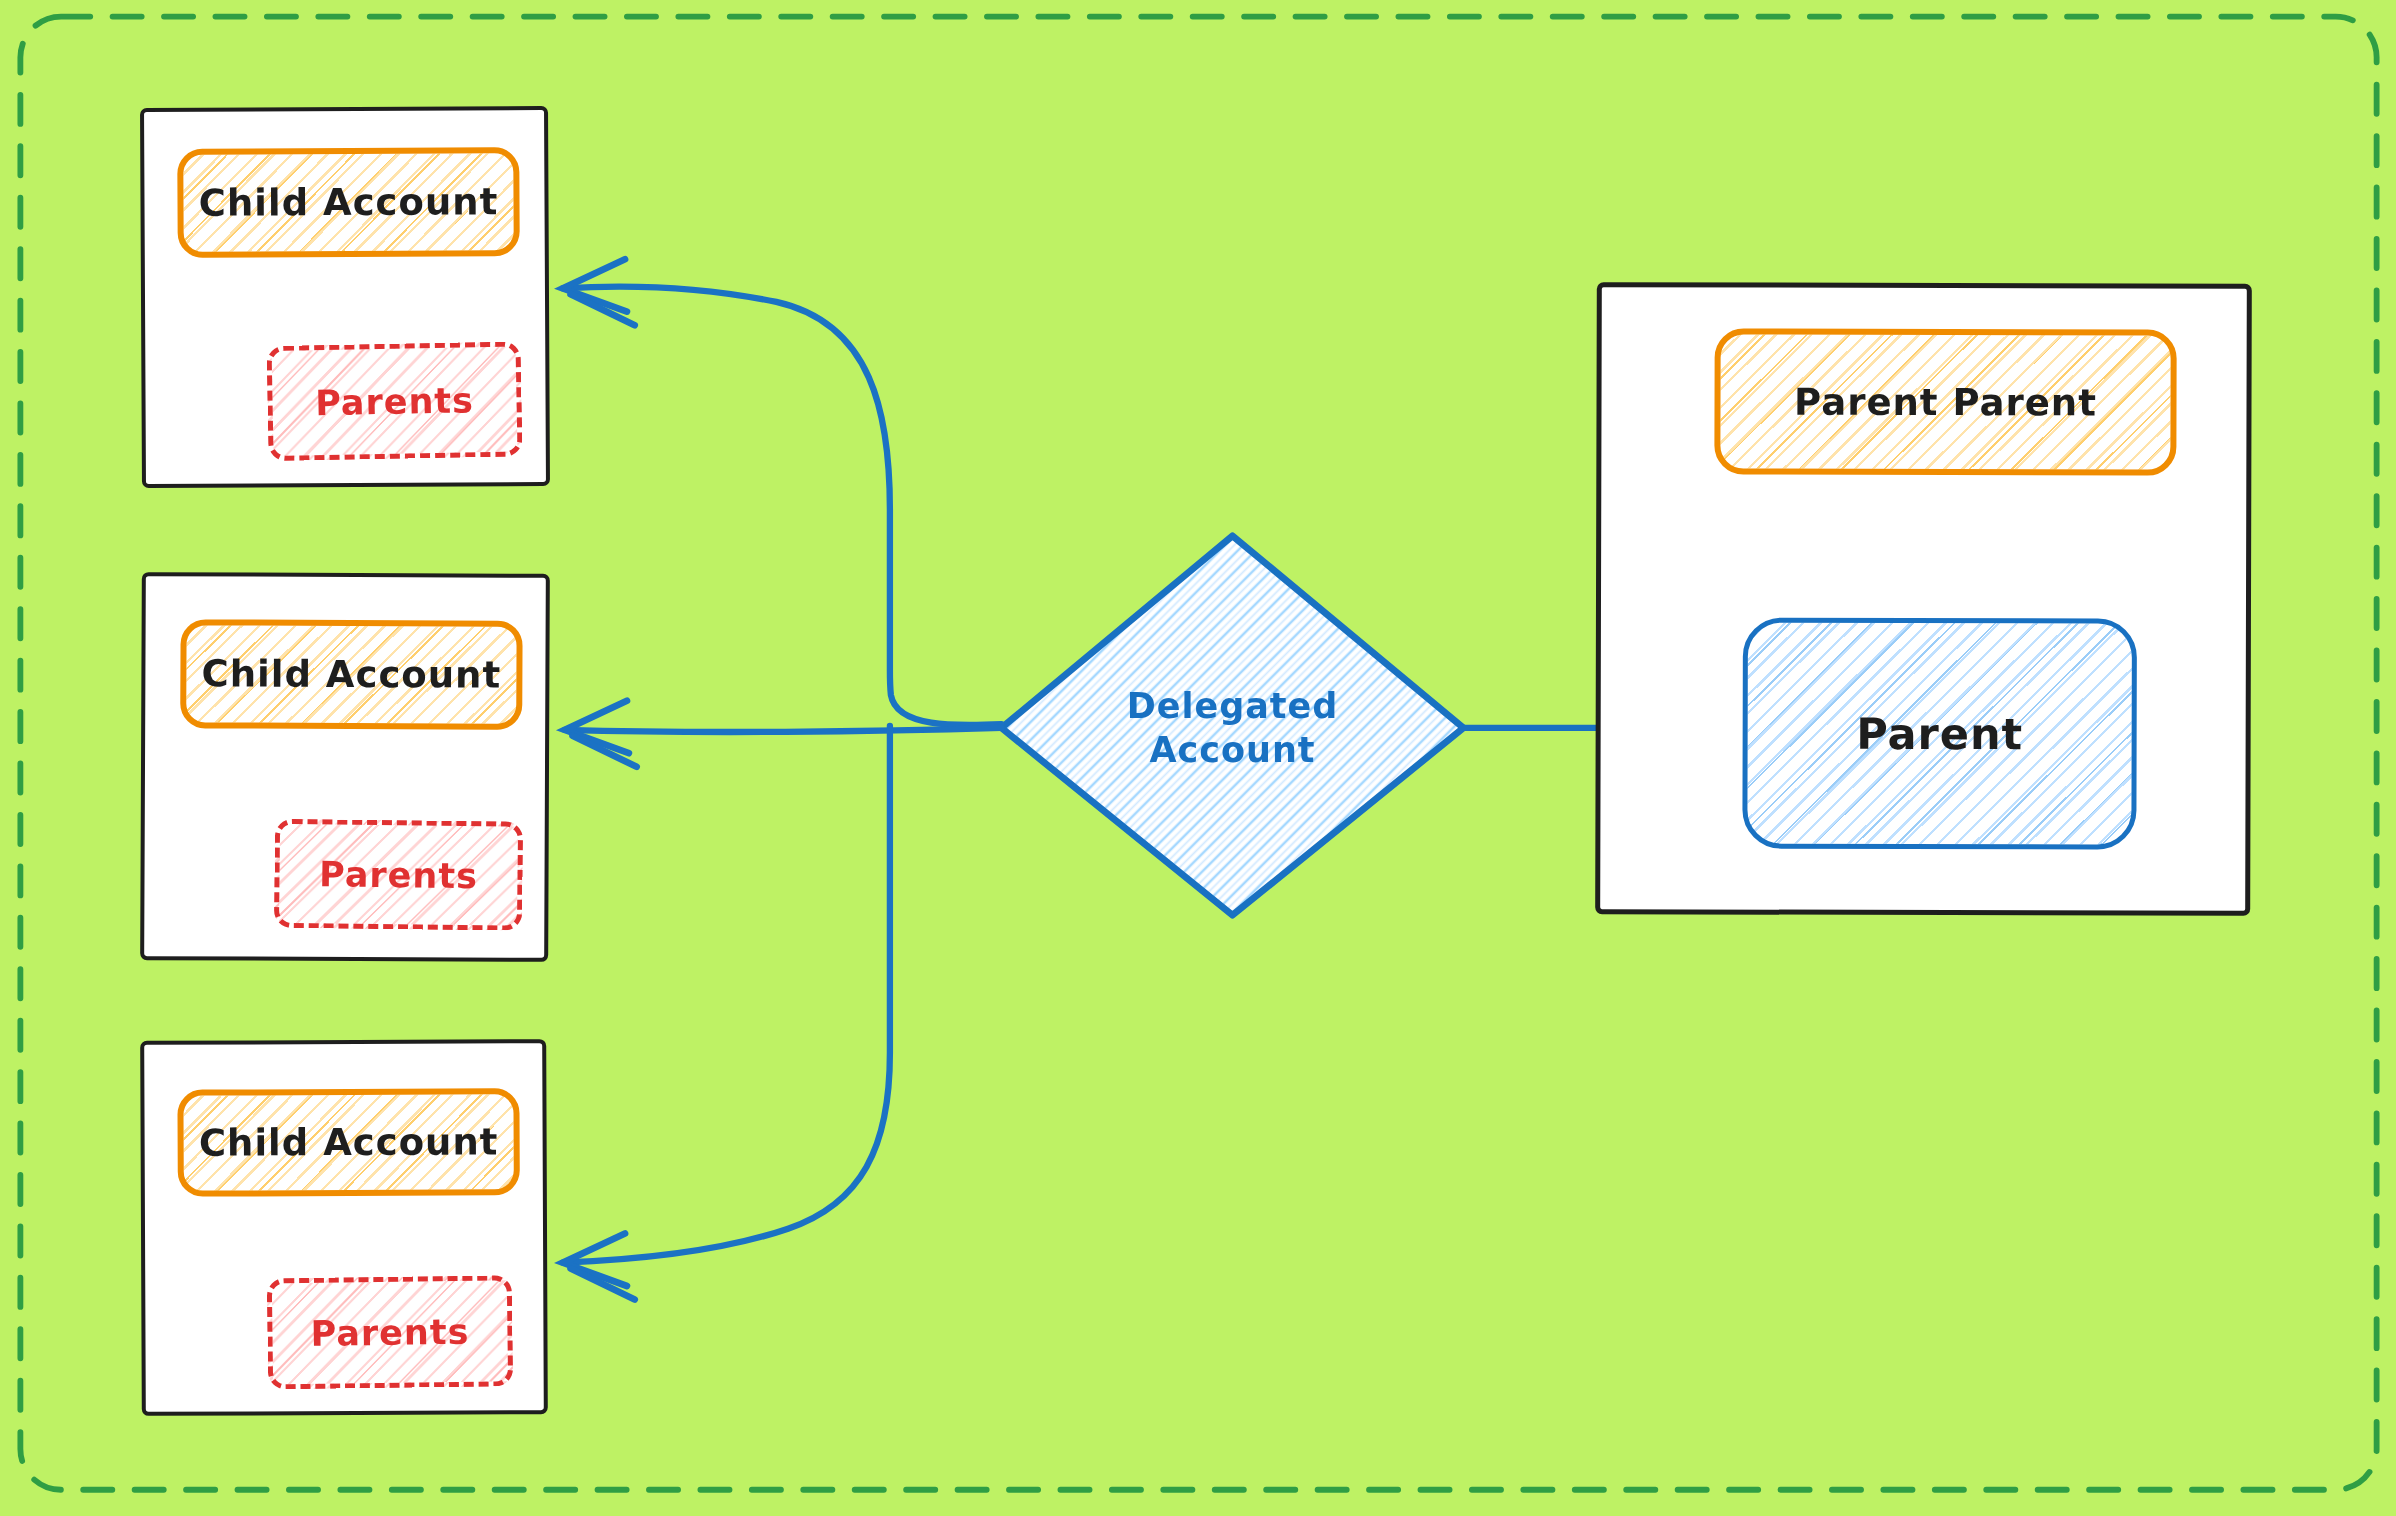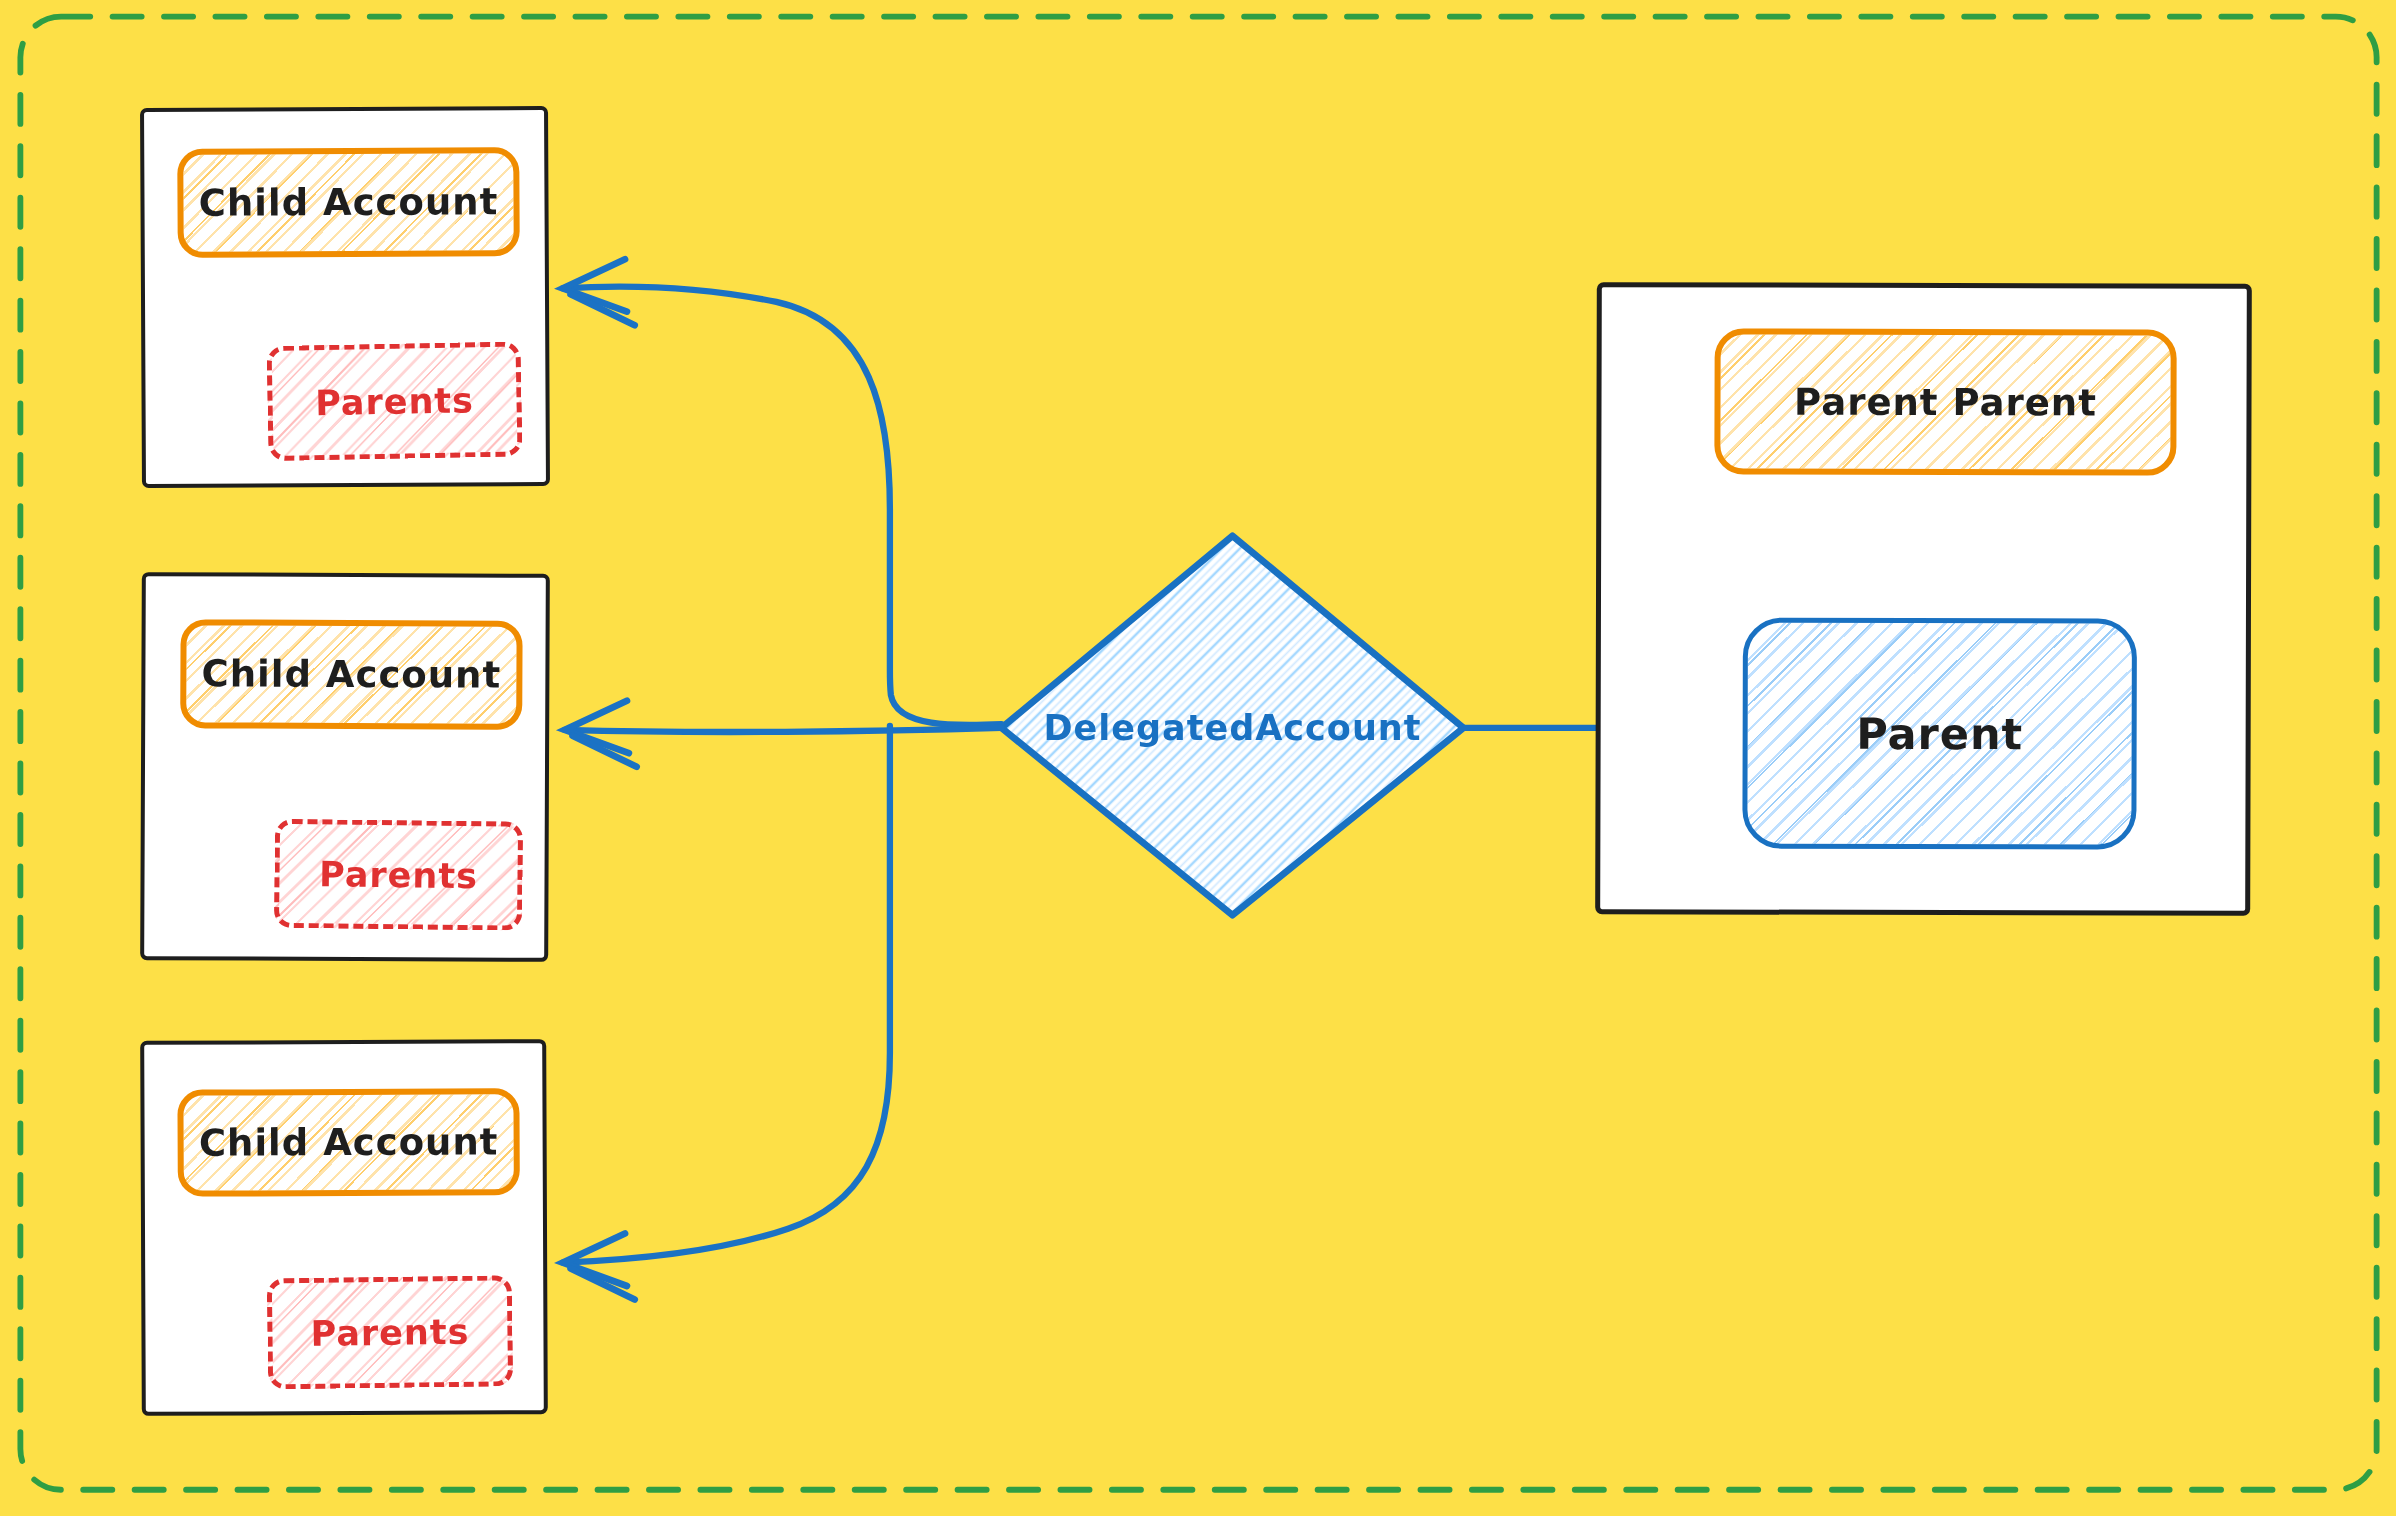--- a/index.html
+++ b/index.html
@@ -8,21 +8,21 @@
     background: #ffffff;
     width: 2397px;
     height: 1517px;
     overflow: hidden;
     font-family: "DejaVu Sans", "Liberation Sans", sans-serif;
   }
   #canvas {
     position: relative;
     width: 2397px;
     height: 1517px;
-    background: #fde047;
+    background: #bef264;
   }
   
   #frame-svg, #shapes-svg {
     position: absolute;
     left: 0; top: 0;
     width: 2397px; height: 1517px;
   }
   
   .node-box {
     position: absolute;
@@ -80,21 +80,21 @@
     background-color: #ffffff;
     background-image:
       repeating-linear-gradient(135deg, #bfe0ff 0px, #bfe0ff 2.4px, transparent 2.4px, transparent 12.6px),
       repeating-linear-gradient(135deg, #9bcdf8 0px, #9bcdf8 1.9px, transparent 1.9px, transparent 29px);
   }
   .diamond-label {
     position: absolute;
     left: 1053px; top: 656px;
     width: 359px; height: 146px;
     display: flex;
-    flex-direction: row;
+    flex-direction: column;
     align-items: center;
     justify-content: center;
     color: #1971c2;
     font-size: 35px;
     font-weight: 600;
     letter-spacing: 1px;
     line-height: 1.25;
     pointer-events: none;
   }
 </style>

